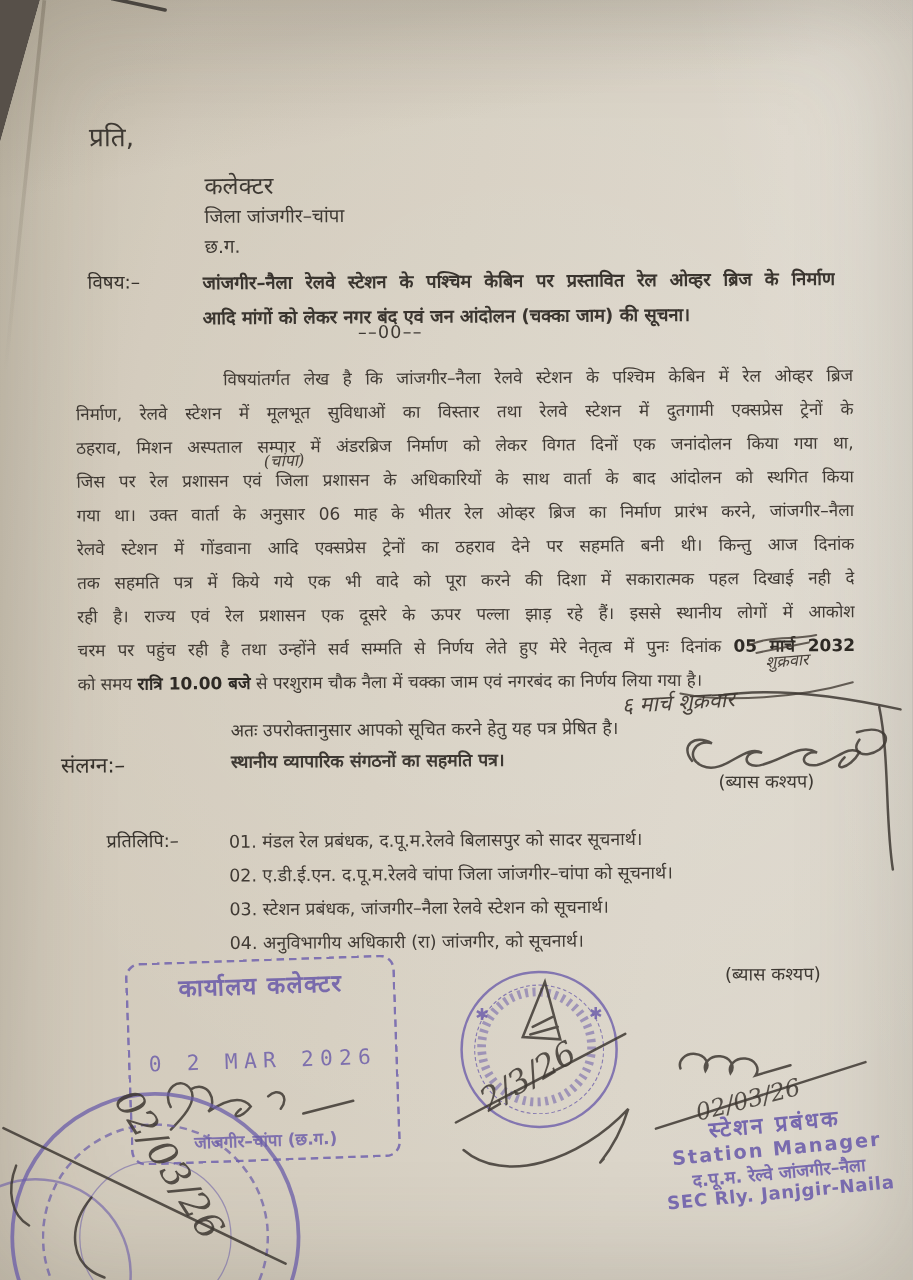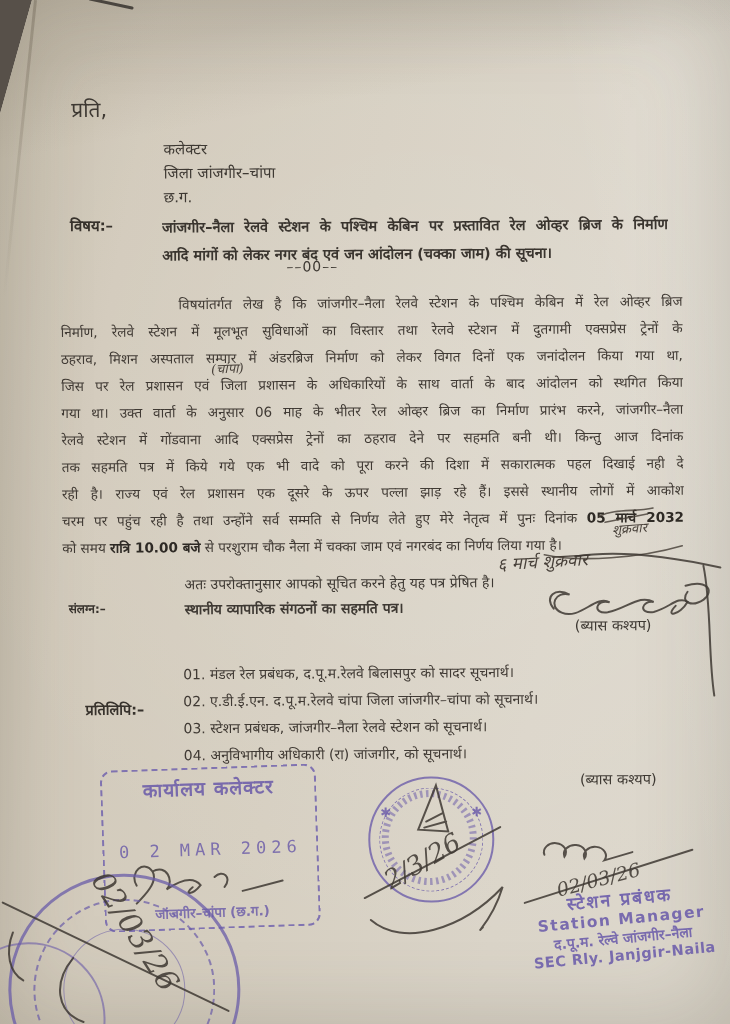--- a/index.html
+++ b/index.html
@@ -22,21 +22,21 @@
       linear-gradient(170deg, rgba(90,80,65,.10) 0 6%, rgba(0,0,0,0) 14%),
       linear-gradient(260deg, rgba(255,255,255,.10) 0 8%, rgba(0,0,0,0) 20%);}
   .crease{position:absolute;left:34px;top:0;width:3px;height:300px;
     background:linear-gradient(to bottom, rgba(96,86,70,.35), rgba(96,86,70,0));
     transform:rotate(6deg);transform-origin:top left;}
   .staple{position:absolute;left:88px;top:2px;width:46px;height:3px;background:#4a453f;
     transform:rotate(12deg);border-radius:2px;}
   .content{position:absolute;inset:0;transform:rotate(-.4deg);color:#3e3933;}
 
   .t{position:absolute;white-space:nowrap;}
-  .lbl{font-weight:700;color:#37322c;}
+  .lbl{font-weight:400;color:#37322c;}
   .block{position:absolute;}
   .jline{text-align:justify;text-align-last:justify;height:27px;line-height:27px;
     overflow:hidden;font-size:13.6px;color:#403a34;}
   .jline.last{text-align-last:left;}
   .jline b{color:#2e2a25;}
   .subj{font-size:14.5px;font-weight:600;color:#3a352f;height:28px;line-height:28px;
     text-align:justify;text-align-last:justify;overflow:hidden;}
   .subj.last{text-align-last:left;}
   .copyline{font-size:14px;height:27px;line-height:27px;color:#403a34;}
 
@@ -92,21 +92,21 @@
 <div class="photo">
   <div class="paper">
     <div class="sheen"></div>
     <div class="crease"></div>
 
     <div class="content">
 
       <div class="t" style="left:74px;top:93px;font-size:21px;">प्रति,</div>
 
       <div class="block" style="left:166px;top:136px;">
-        <div class="t" style="position:static;font-size:15px;height:24px;line-height:24px;">कलेक्टर</div>
+        <div class="t" style="position:static;font-size:19px;height:24px;line-height:24px;">कलेक्टर</div>
         <div class="t" style="position:static;font-size:15px;height:24px;line-height:24px;">जिला जांजगीर–चांपा</div>
         <div class="t" style="position:static;font-size:15px;height:24px;line-height:24px;">छ.ग.</div>
       </div>
 
       <div class="t lbl" style="left:72px;top:213px;font-size:15px;">विषय:–</div>
       <div class="block" style="left:164px;top:212px;width:506px;">
         <div class="subj">जांजगीर–नैला रेलवे स्टेशन के पश्चिम केबिन पर प्रस्तावित रेल ओव्हर ब्रिज के  निर्माण</div>
         <div class="subj last">आदि मांगों को लेकर नगर बंद एवं जन आंदोलन (चक्का जाम) की सूचना।</div>
       </div>
       <div class="t" style="left:164px;top:258px;width:300px;text-align:center;font-size:14px;letter-spacing:1px;">––00––</div>
@@ -130,32 +130,32 @@
 
       <svg class="ink" style="left:595px;top:500px;" width="100" height="40">
         <path class="pen-thin" d="M4,18 C20,10 40,14 58,10 M10,24 L52,16"></path>
       </svg>
       <svg class="ink" style="left:540px;top:540px;" width="150" height="30">
         <path class="pen-thin" d="M4,16 C40,24 100,20 142,8"></path>
       </svg>
 
       <div class="t" style="left:184px;top:573px;font-size:14px;">अतः उपरोक्तानुसार आपको सूचित करने हेतु यह पत्र प्रेषित है।</div>
 
-      <div class="t lbl" style="left:68px;top:598px;font-size:12px;">संलग्न:–</div>
+      <div class="t lbl" style="left:48px;top:598px;font-size:17px;">संलग्न:–</div>
       <div class="t" style="left:184px;top:598px;font-size:14px;font-weight:600;">स्थानीय व्यापारिक संगठनों का सहमति पत्र।</div>
 
       <svg class="ink" style="left:535px;top:548px;" width="200" height="160">
         <path class="pen" d="M40,10 C90,2 150,14 185,22"></path>
         <path class="pen" d="M18,62 C8,50 20,40 34,48 C20,44 12,60 26,66 C44,74 60,48 74,56 C60,52 56,68 72,66 C92,62 104,48 118,56 C106,54 102,68 118,66 C134,62 142,50 152,56 C144,70 128,72 140,60"></path>
         <path class="pen" d="M150,40 C170,34 180,44 168,54 C156,62 144,56 152,46"></path>
         <path class="pen" d="M168,20 C176,60 172,110 178,150"></path>
       </svg>
       <div class="t" style="left:574px;top:616px;font-size:14.5px;">(ब्यास कश्यप)</div>
 
-      <div class="t lbl" style="left:84px;top:660px;font-size:14.5px;margin-top:37px;">प्रतिलिपि:–</div>
+      <div class="t lbl" style="left:84px;top:660px;font-size:14.5px;">प्रतिलिपि:–</div>
       <div class="block" style="left:182px;top:660px;width:480px;">
         <div class="copyline">01. मंडल रेल प्रबंधक, द.पू.म.रेलवे बिलासपुर को सादर सूचनार्थ।</div>
         <div class="copyline">02. ए.डी.ई.एन. द.पू.म.रेलवे चांपा जिला जांजगीर–चांपा को सूचनार्थ।</div>
         <div class="copyline">03. स्टेशन प्रबंधक, जांजगीर–नैला रेलवे स्टेशन को सूचनार्थ।</div>
         <div class="copyline">04. अनुविभागीय अधिकारी (रा) जांजगीर, को सूचनार्थ।</div>
       </div>
 
       <div class="t" style="left:578px;top:770px;font-size:14.5px;">(ब्यास कश्यप)</div>
 
       <div class="rect-stamp">

